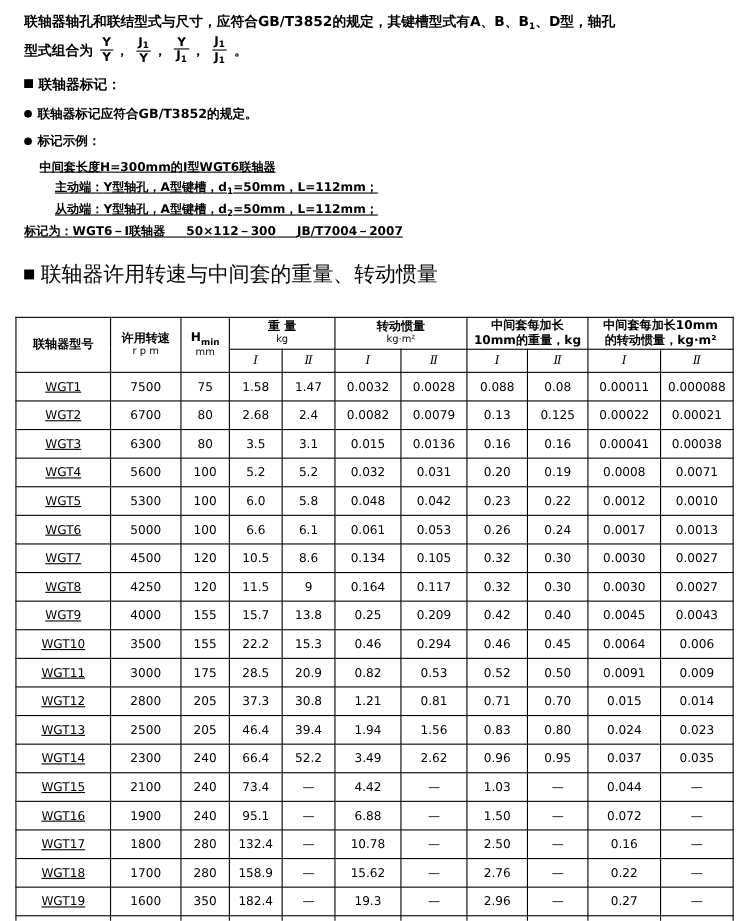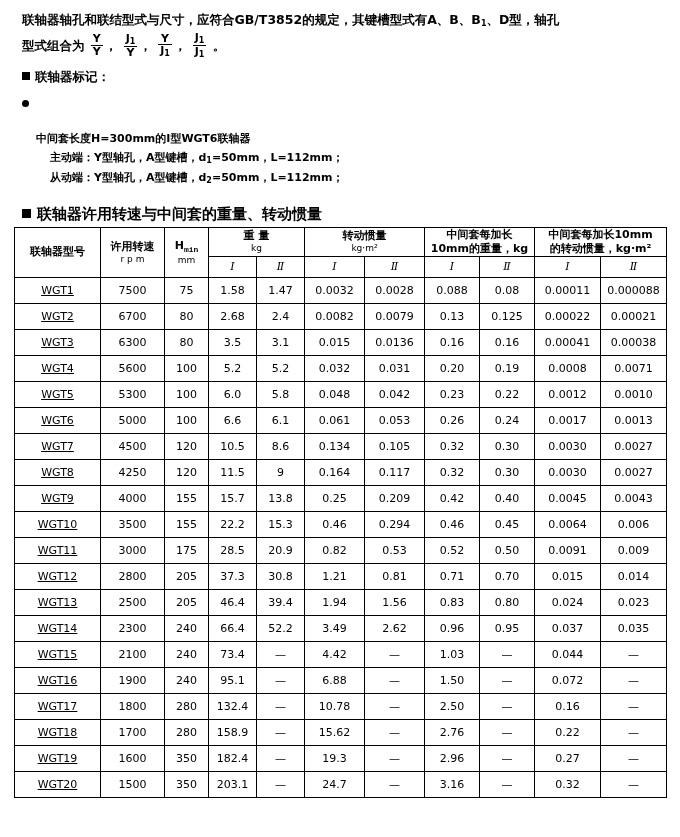--- a/index.html
+++ b/index.html
@@ -75,40 +75,41 @@
   .bullet-line .dot {
     display: inline-block;
     width: 7px;
     height: 7px;
     border-radius: 50%;
     background: #000;
     margin-right: 5px;
     vertical-align: 0px;
   }
   .example-block {
-    margin-top: 16px;
+    margin-top: 4px;
     font-size: 11px;
     line-height: 1.75;
+    text-decoration: underline;
   }
   .example-block .lvl1 {
     padding-left: 14px;
     font-weight: bold;
   }
   .example-block .lvl2 {
     padding-left: 28px;
     font-weight: bold;
   }
   .example-block .mark {
     padding-left: 0px;
     font-weight: bold;
   }
   .sec-title {
-    font-weight: bold;
-    font-size: 15px;
-    margin: 14px 0 0 0;
+    font-weight: normal;
+    font-size: 19px;
+    margin: 14px 0 22px 0;
   }
   .sec-title .sq {
     display: inline-block;
     width: 9px;
     height: 9px;
     background: #000;
     margin-right: 6px;
     vertical-align: 1px;
   }
   .table-wrap {
@@ -158,21 +159,20 @@
   .sup-i {
     font-style: italic;
     font-family: "DejaVu Serif", "Liberation Serif", serif;
     font-size: 11px;
   }
   .hmin {
     font-size: 11px;
   }
   .hmin sub {
     font-size: 8px;
-    font-family: Liberation Mono, monospace;
   }
 </style>
 </head>
 <body>
 
 <div class="page">
 
   <div class="intro">
 
     <div class="p1">
@@ -186,28 +186,32 @@
       <span class="frac"><span class="num">Y</span><span class="den"><span>J</span><sub class="s">1</sub></span></span>，
       <span class="frac"><span class="num"><span>J</span><sub class="s">1</sub></span><span class="den"><span>J</span><sub class="s">1</sub></span></span>
       <span>。</span>
     </div>
 
     <div class="heading-sq">
       <span class="sq"></span><span>联轴器标记：</span>
     </div>
 
     <div class="bullet-line">
-      <span class="dot"></span>
-    </div>
-
+      <span class="dot"></span><span>联轴器标记应符合GB/T3852的规定。</span>
+    </div>
+
+    <div class="bullet-line">
+      <span class="dot"></span><span>标记示例：</span>
+    </div>
 
     <div class="example-block">
       <div class="lvl1"><span>中间套长度H=300mm的Ⅰ型WGT6联轴器</span></div>
       <div class="lvl2"><span>主动端：</span><span>Y型轴孔，A型键槽，d</span><sub class="s">1</sub><span>=50mm，L=112mm；</span></div>
       <div class="lvl2"><span>从动端：</span><span>Y型轴孔，A型键槽，d</span><sub class="s">2</sub><span>=50mm，L=112mm；</span></div>
+      <div class="mark"><span>标记为：</span><span>WGT6－Ⅰ联轴器</span>&nbsp;&nbsp;&nbsp;&nbsp;&nbsp;<span>50×112－300</span>&nbsp;&nbsp;&nbsp;&nbsp;&nbsp;<span>JB/T7004－2007</span></div>
     </div>
 
     <div class="sec-title">
       <span class="sq"></span><span>联轴器许用转速与中间套的重量、转动惯量</span>
     </div>
 
   </div>
 
   <div class="table-wrap">
     <table class="spec">

